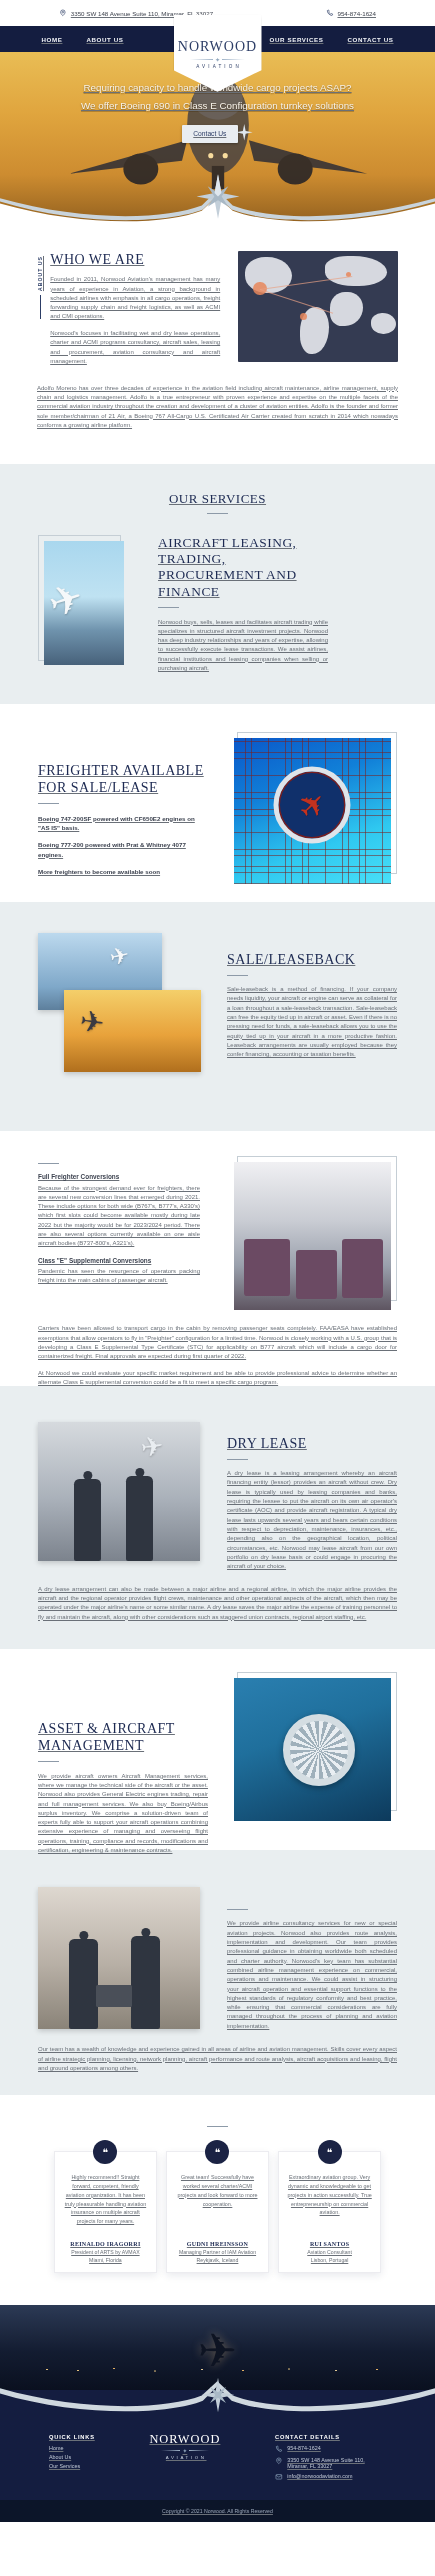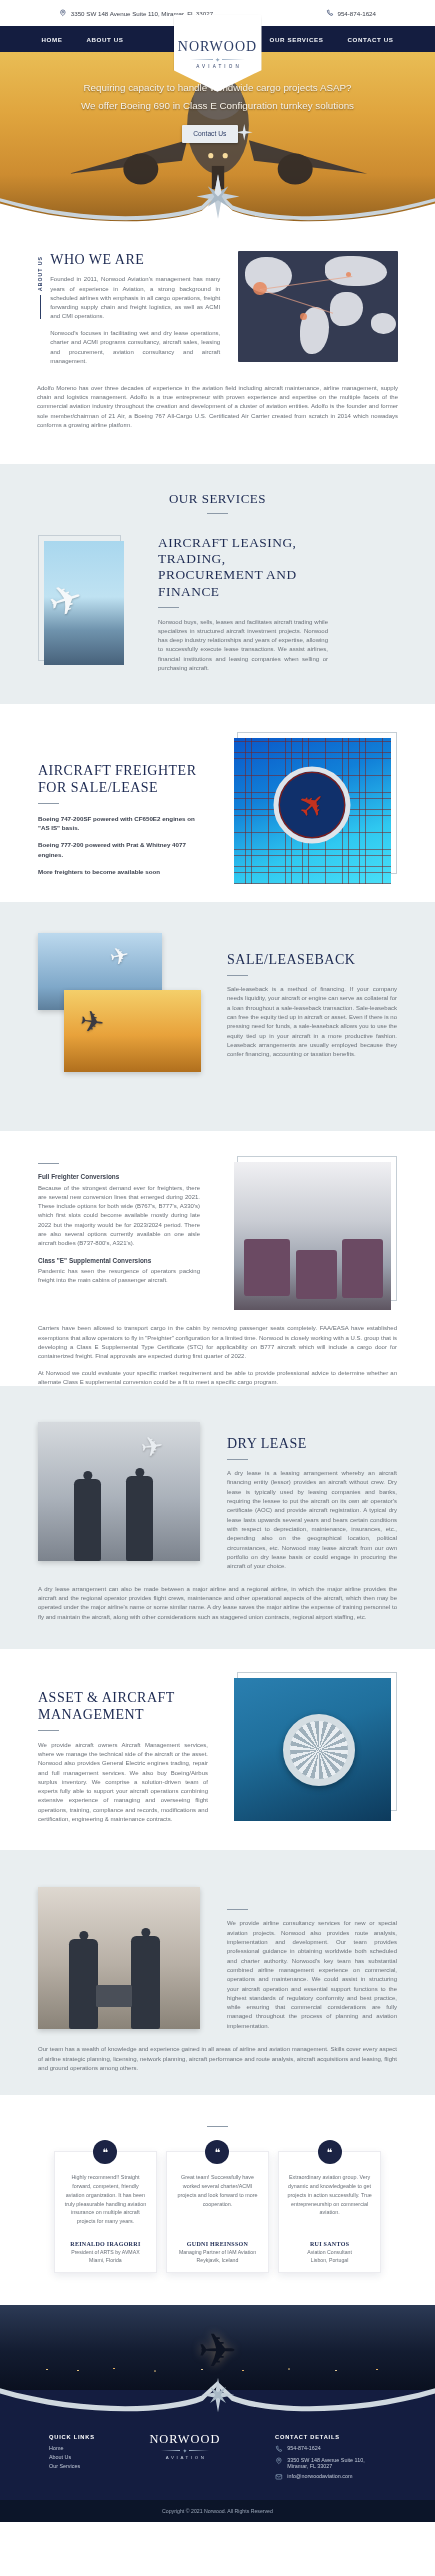--- a/index.html
+++ b/index.html
@@ -1,17 +1,17 @@
 <!DOCTYPE html>
 <html style="font-size:8.2px"><head>
 <meta charset="utf-8">
 <style>
   * { margin:0; padding:0; box-sizing:border-box; }
   body { width:435px; font-family:"Liberation Sans", sans-serif; background:#ffffff; color:#6a7078; }
-  .page { width:435px; overflow:hidden; }
+  .page { width:435px; overflow:hidden;text-decoration:underline; }
 
   
   .topbar { height:26px; background:#ffffff; display:flex; align-items:center; justify-content:space-between; padding:0 59px 0 59px; font-size:6.2px; color:#3a3f4a; }
   .topbar .item { display:flex; align-items:center; gap:3.6px; }
   .icn { width:8.2px; height:8.2px; display:inline-flex; align-items:center; justify-content:center; color:#2c3d66; }
   .icn svg { width:7.7px; height:7.7px; }
 
   
   .mainnav { height:26px; background:#141d40; display:flex; align-items:center; justify-content:center; gap:24px; position:relative; z-index:30; }
   .mainnav a { color:#f2f4f8; text-decoration:none; font-size:6.2px; letter-spacing:0.6px; font-weight:700; }
@@ -102,21 +102,21 @@
   .p2f { height:255px; padding-top:25px; position:relative; }
   .p2f .copy { width:170px; }
   .p2f-row { display:flex; padding:0 38px; gap:27px; }
   .subhead { font-size:6.4px; font-weight:700; color:#3d4350; margin:8.2px 0 3.1px 0; }
   .cabin { background:linear-gradient(180deg,#f0f0f3 0%,#c9ccd3 40%,#9aa0ac 70%,#5e5561 100%); position:relative; }
   .cabin .bag { position:absolute; background:#6b4a63; border-radius:3.1px; }
   .p2f-full { margin-top:13.4px; }
 
   .drylease { height:263px; padding-top:20.6px; }
   .asset { height:201px; padding:0 38px; position:relative; }
-  .asset .copy { width:170px; padding-top:40px; }
+  .asset .copy { width:170px; padding-top:71px; }
   .asset-img { position:absolute; right:38px; top:23px; width:170px; height:149px; }
   .engine-bg { width:100%; height:100%; background:linear-gradient(160deg,#2a7fb0 0%,#1f6f9c 40%,#0d3a5c 100%); position:relative; }
   .engine { position:absolute; left:54%; top:50%; transform:translate(-50%,-50%); width:72px; height:72px; border-radius:50%; border:7.2px solid #d4dde2; background:repeating-conic-gradient(#e9eef2 0 9deg,#9fb0bb 9deg 18deg); box-shadow:0 2.1px 6.2px rgba(0,0,0,.35); }
   .consult { height:245px; padding-top:24px; }
   .consult-full { margin-top:14.4px; }
 
   
   .testimonials { height:210px; padding-top:25px; }
   .cards { display:flex; justify-content:center; gap:9.3px; margin-top:24px; padding:0 54px; }
   .tcard { width:103px; background:#ffffff; border:0.5px solid #ececf0; box-shadow:0 3.1px 8.2px rgba(20,29,64,.10); position:relative; padding:20.6px 8.2px 9.3px 8.2px; text-align:center; }
@@ -273,21 +273,21 @@
       <div style="width:170px;">
         <h3 class="sec-title" style="font-size:13.4px;">AIRCRAFT LEASING, TRADING, PROCUREMENT AND FINANCE</h3>
         <div class="hr"></div>
         <p class="body">Norwood buys, sells, leases and facilitates aircraft trading while specializes in structured aircraft investment projects. Norwood has deep industry relationships and years of expertise, allowing to successfully execute lease transactions. We assist airlines, financial institutions and leasing companies when selling or purchasing aircraft.</p>
       </div>
     </div>
   </section>
 
   <section class="available">
     <div class="copy">
-      <h2 class="sec-title">AIRCRAFT FREIGHTER FOR SALE/LEASE</h2>
+      <h2 class="sec-title">FREIGHTER AVAILABLE FOR SALE/LEASE</h2>
       <div class="hr"></div>
       <div class="avail-item">Boeing 747-200SF powered with CF650E2 engines on "AS IS" basis.</div>
       <div class="avail-item">Boeing 777-200 powered with Prat &amp; Whitney 4077 engines.</div>
       <div class="avail-item">More freighters to become available soon</div>
     </div>
     <div class="pframe tr avail-img">
       <div class="ph target-bg" style="width:157px;height:146px;">
         <div class="ring">
             <span class="rp">✈</span>
           </div>

